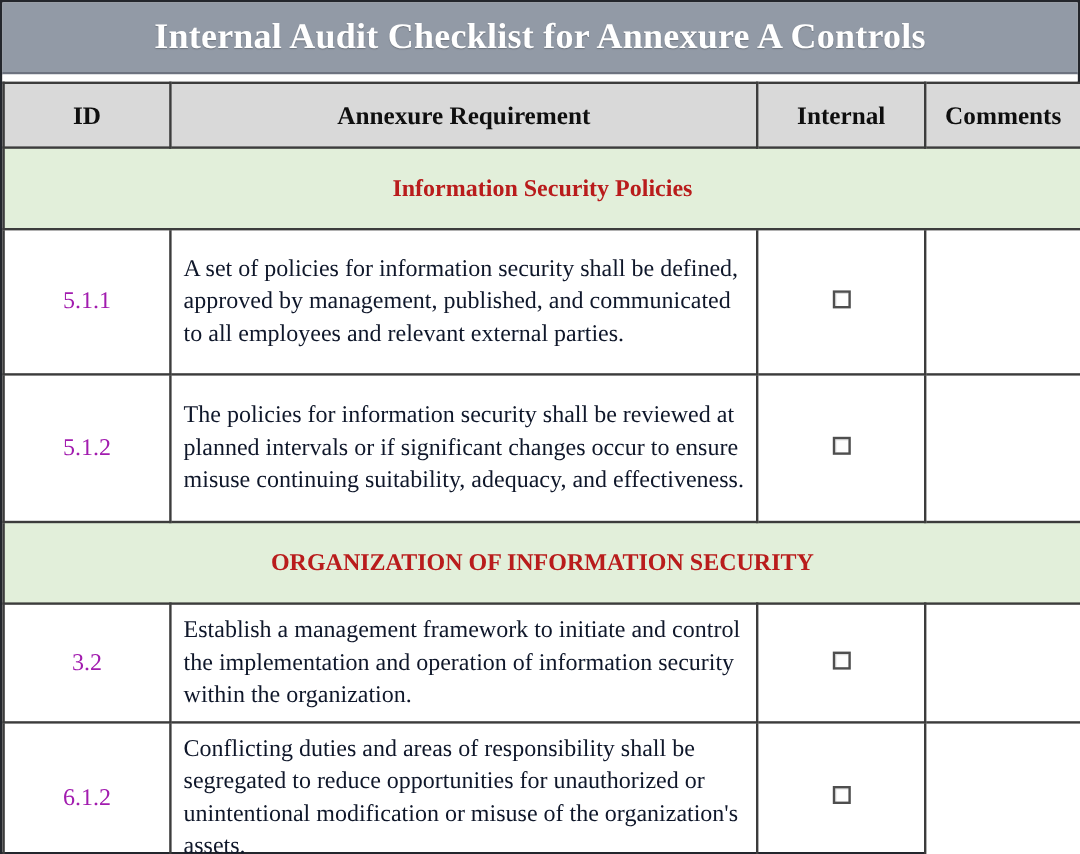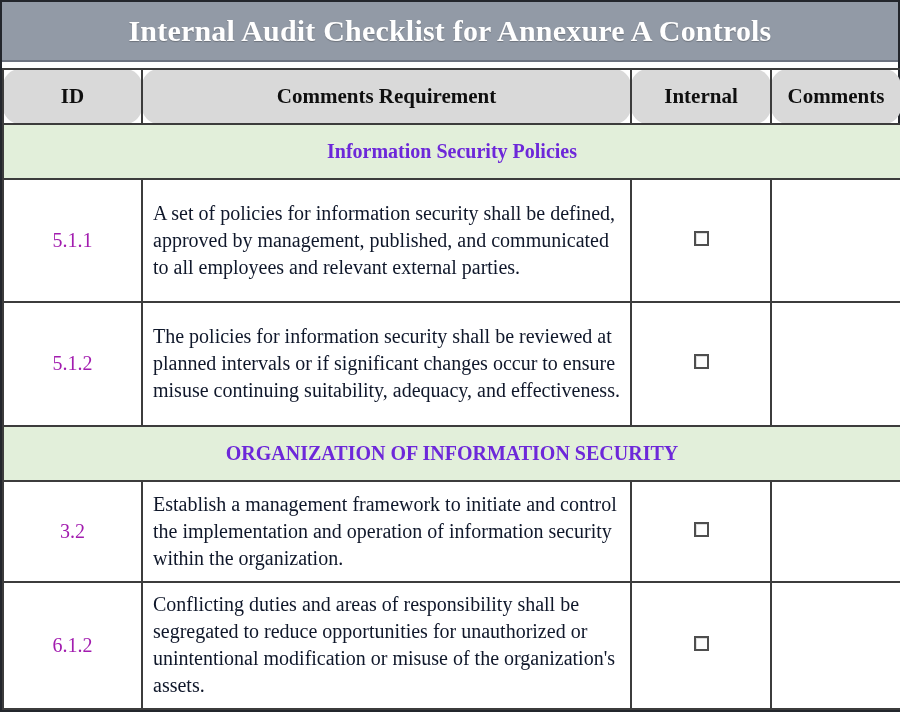--- a/index.html
+++ b/index.html
@@ -56,29 +56,28 @@
     vertical-align: middle;
     color: #202020;
   }
   th {
     background: #d9d9d9;
     font-size: 21px;
     font-weight: bold;
     color: #0f0f0f;
     text-align: center;
     height: 54px;
-    border-radius: 17px;
   }
   tr.section-row td {
     background: #e2efda;
     font-size: 20px;
     font-weight: bold;
-    color: #6d28d9;
+    color: #b91c1c;
     text-align: center;
-    height: 55px;
+    height: 68px;
   }
   td.id-cell {
     text-align: center;
     font-size: 20px;
     color: #a21caf;
   }
   td.req-cell {
     font-size: 20px;
     line-height: 27px;
     padding: 8px 6px 8px 10px;
@@ -116,21 +115,21 @@
     <colgroup>
       <col class="c-id">
         <col class="c-req">
         <col class="c-comp">
         <col class="c-comm">
     </colgroup>
 
     <tbody>
         <tr>
       <th>ID</th>
-      <th>Comments Requirement</th>
+      <th>Annexure Requirement</th>
       <th>Internal</th>
       <th>Comments</th>
     </tr>
 
     <tr class="section-row">
       <td colspan="4">Information Security Policies</td>
     </tr>
 
     <tr class="row-tall-1">
       <td class="id-cell">5.1.1</td>

